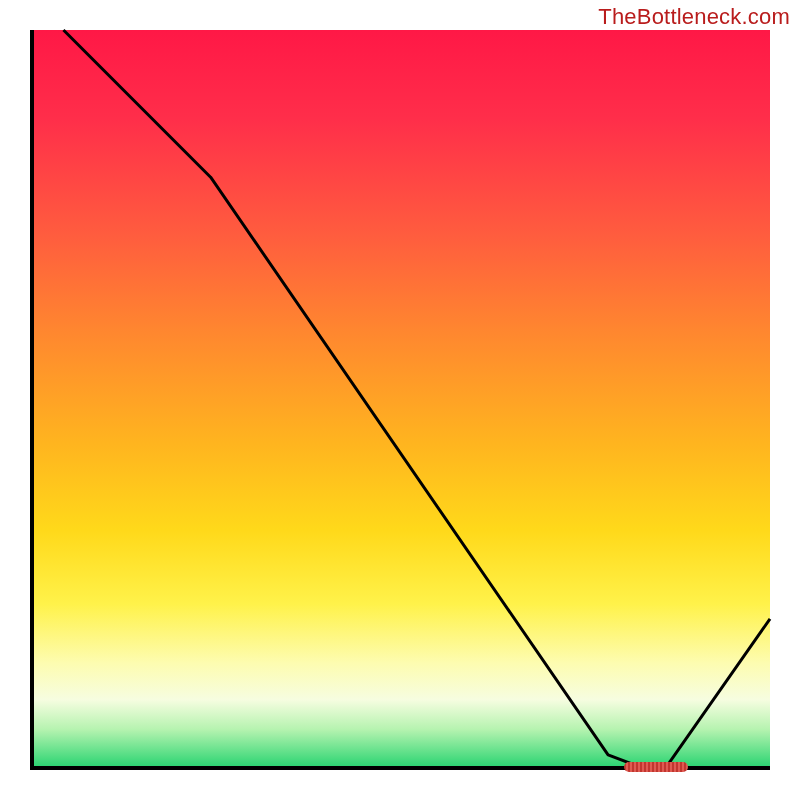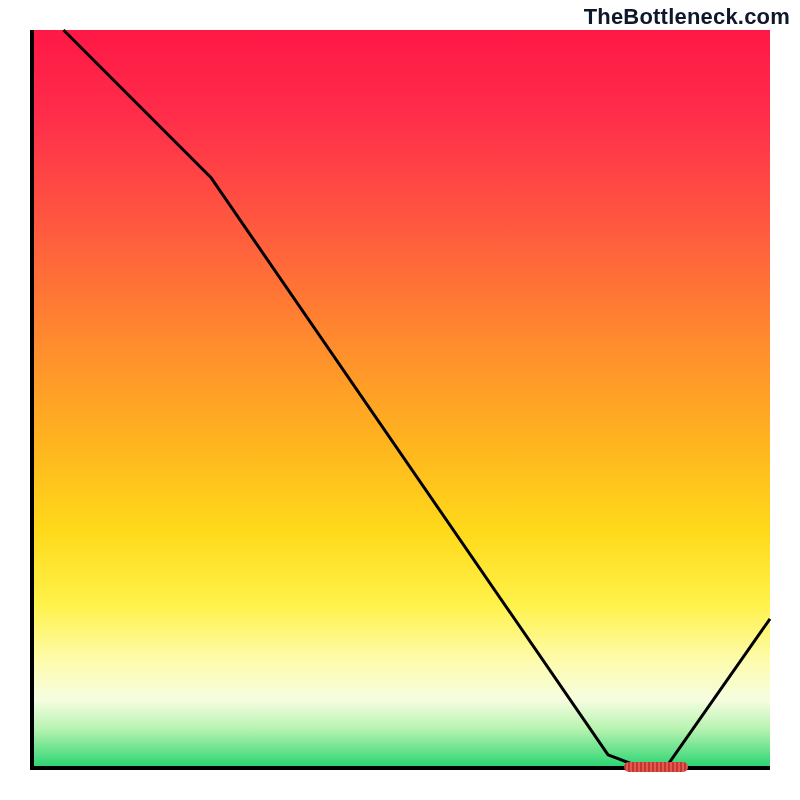--- a/index.html
+++ b/index.html
@@ -13,22 +13,22 @@
   .root {
     position: relative;
     width: 800px;
     height: 800px;
   }
   .watermark {
     position: absolute;
     top: 4px;
     right: 10px;
     font-size: 22px;
-    font-weight: bold;
-    color: #0f172a;
+    font-weight: normal;
+    color: #b91c1c;
     letter-spacing: 0.2px;
   }
   .plot-frame {
     position: absolute;
     left: 30px;
     top: 30px;
     width: 740px;
     height: 740px;
     border-left: 4px solid #000;
     border-bottom: 4px solid #000;

